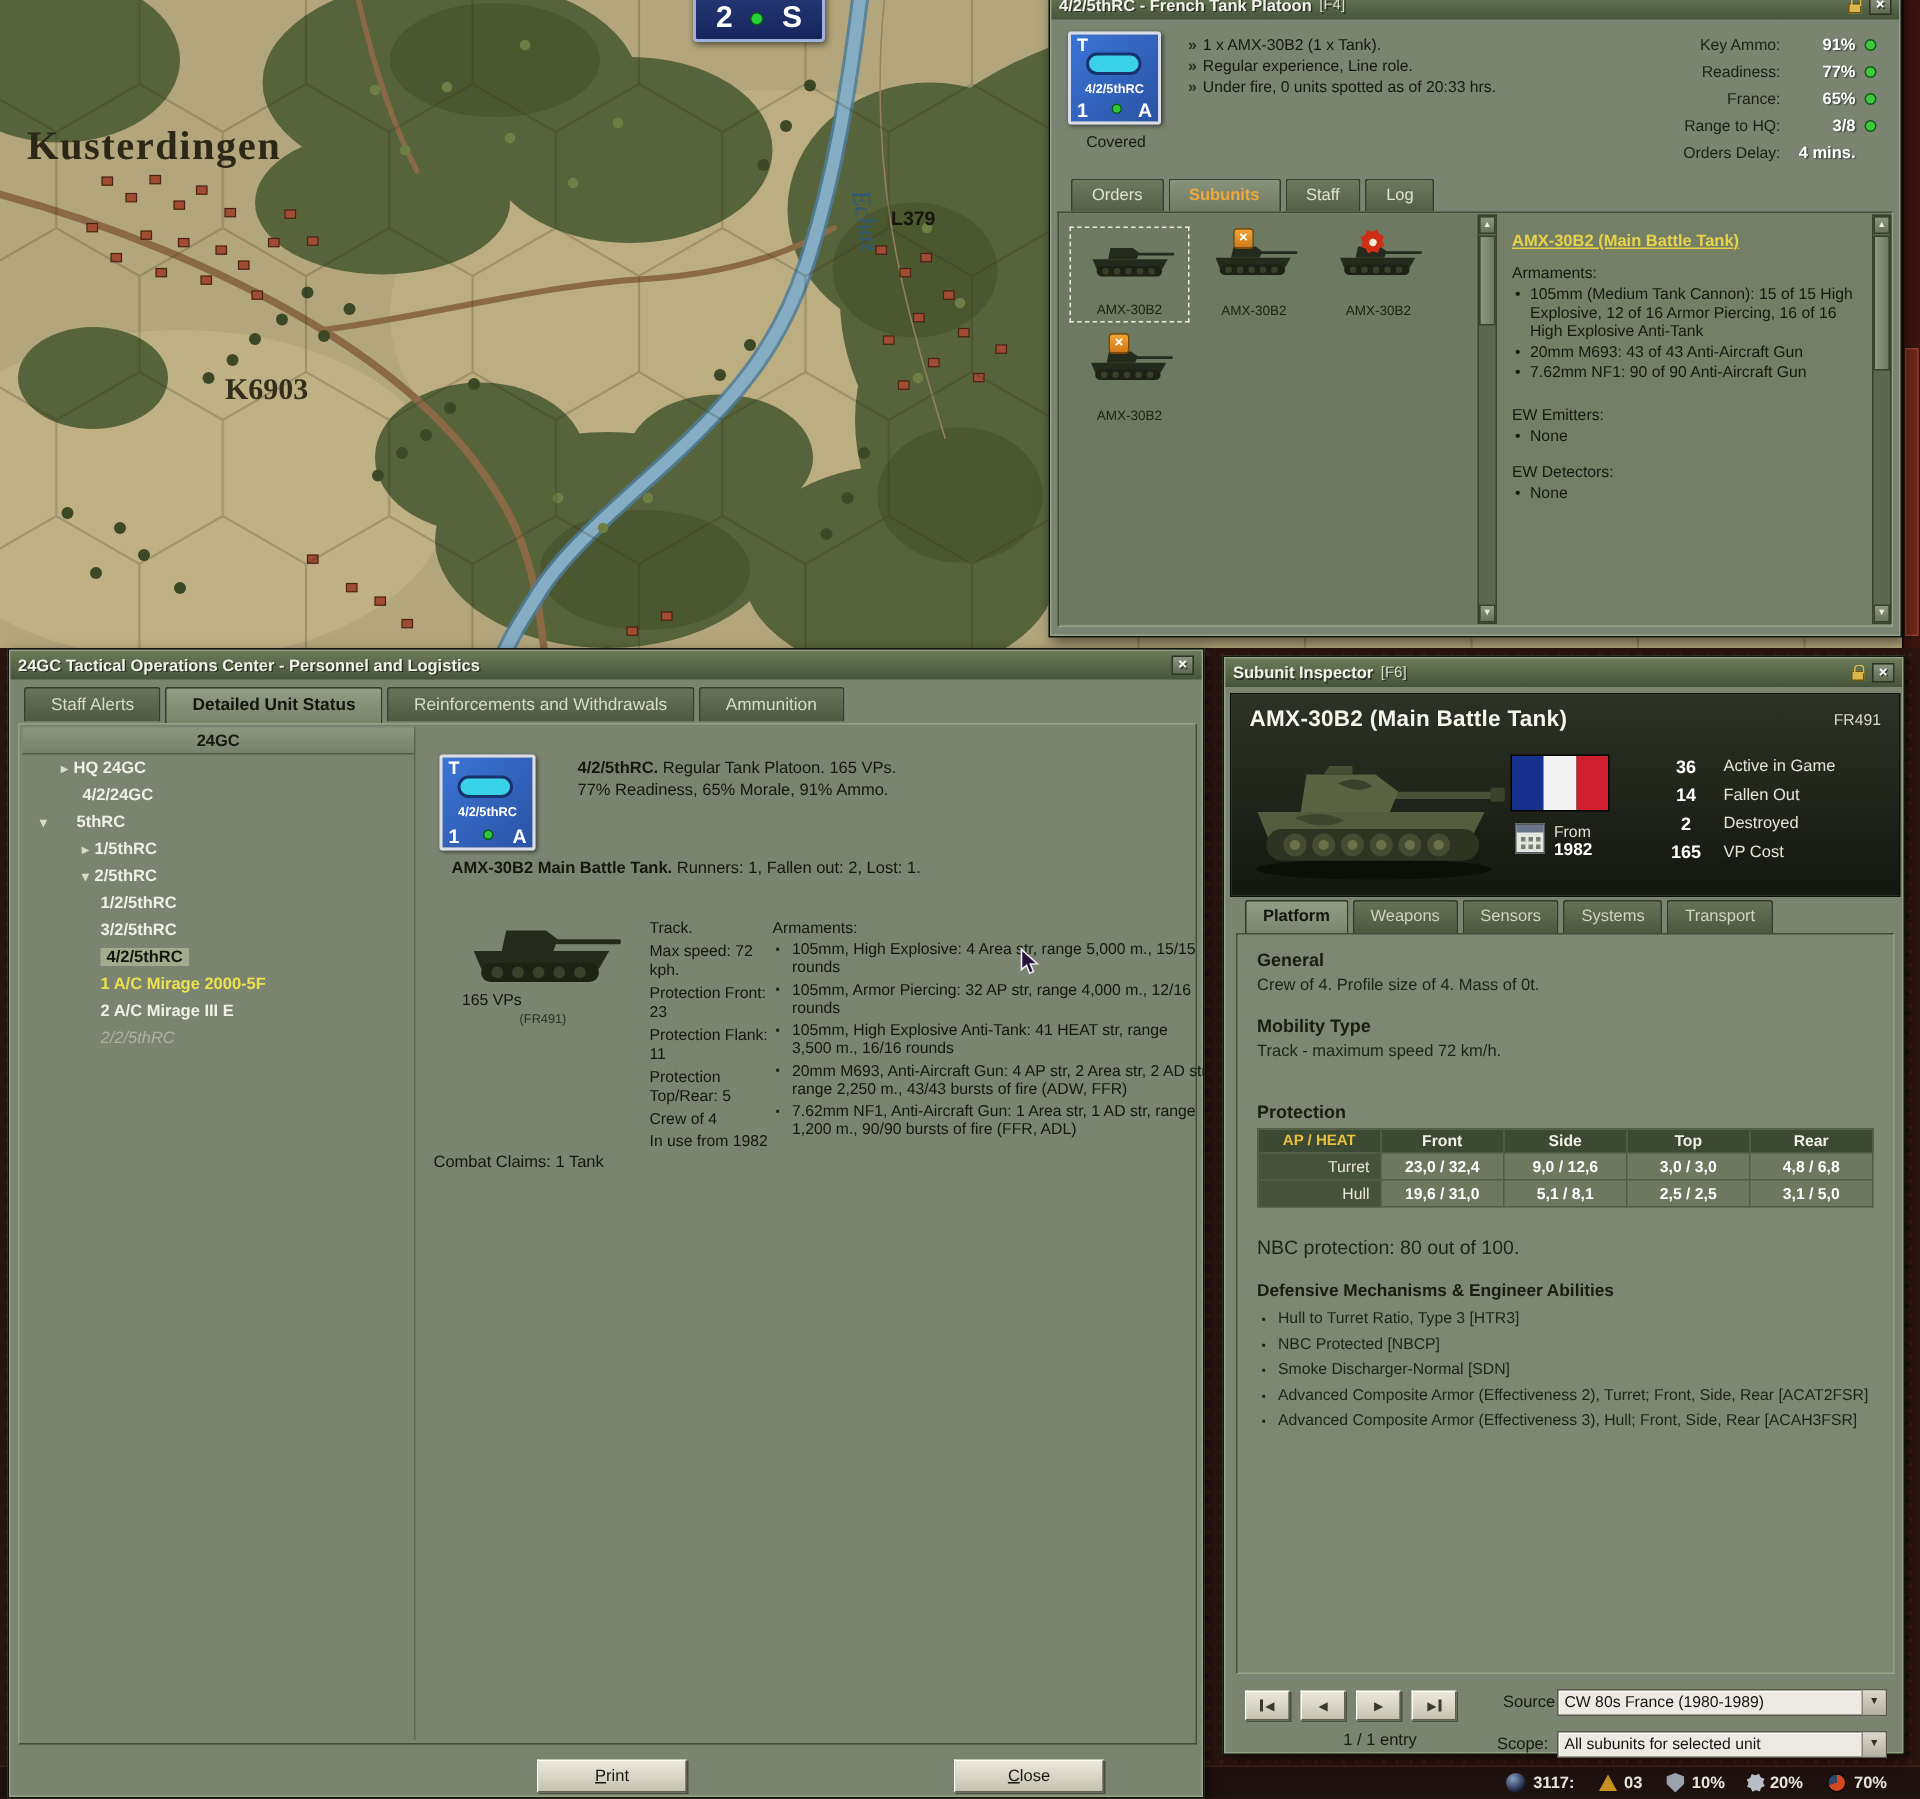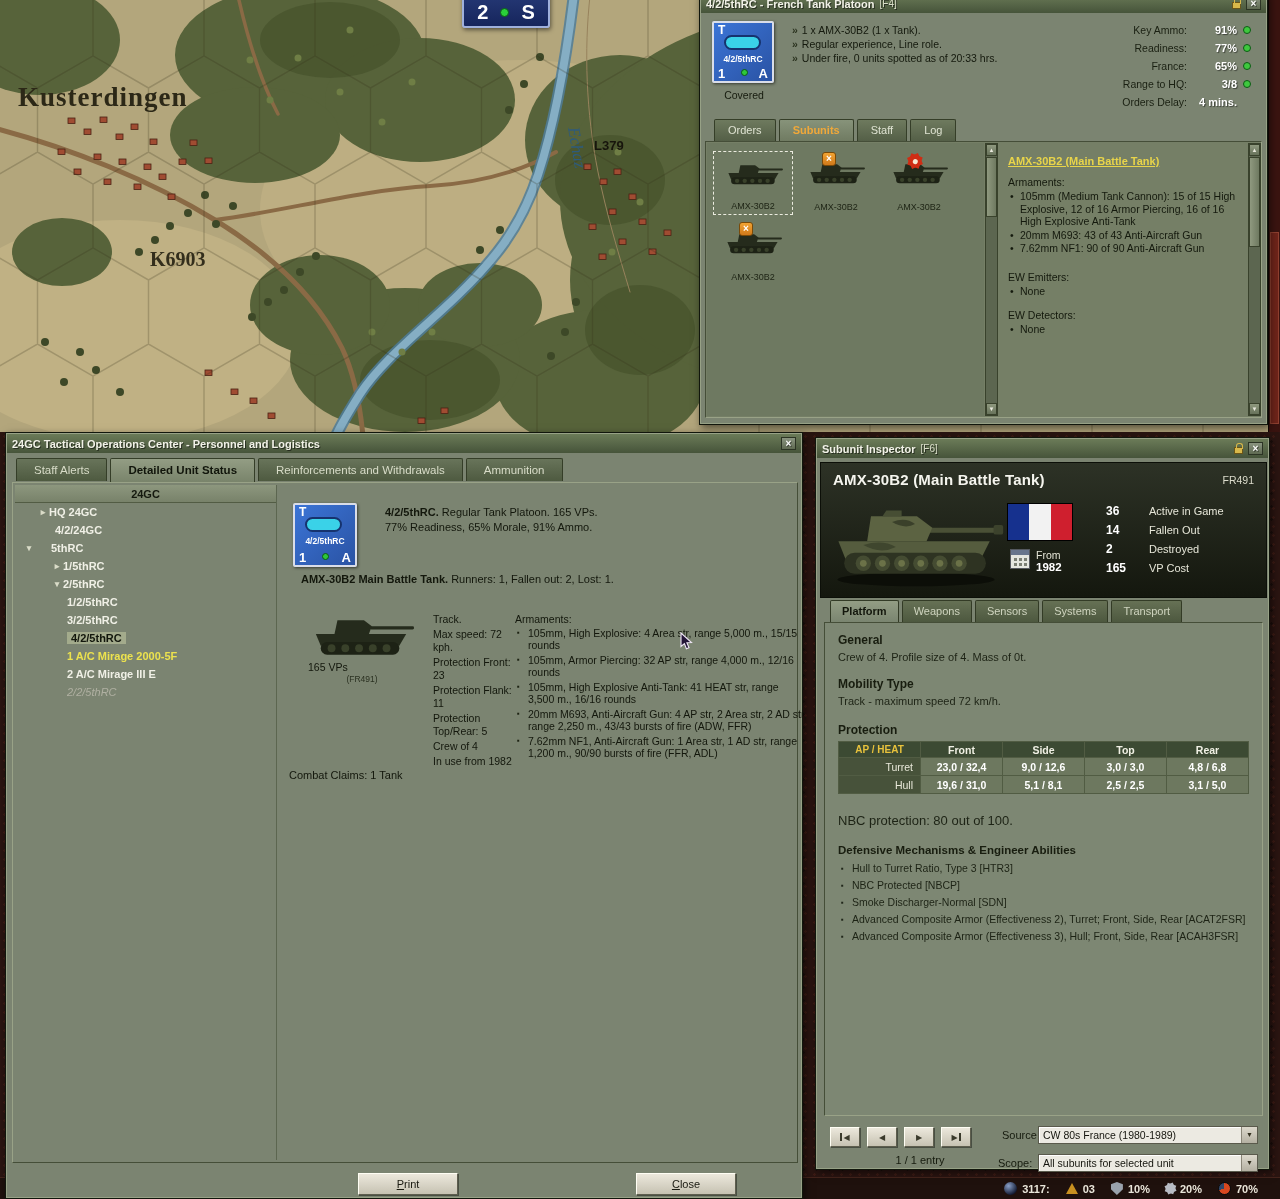--- a/index.html
+++ b/index.html
@@ -145,21 +145,21 @@
   .flag div{flex:1}
   .fb{background:#16318e}.fw{background:#f2f2f2}.fr{background:#cf1f2e}
   .cal{position:absolute;left:189px;top:86px;width:20px;height:20px;background:#e4e6e0;border:1px solid #55585f}
   .cal::before{content:"";position:absolute;left:0;top:0;right:0;height:5px;background:#67748c}
   .cal::after{content:"";position:absolute;left:3px;top:8px;width:3px;height:3px;background:#7a7e74;
     box-shadow:5px 0 #7a7e74,10px 0 #7a7e74,0 5px #7a7e74,5px 5px #7a7e74,10px 5px #7a7e74}
   .from-l{position:absolute;left:215px;top:86px;font-size:10.5px;color:#e4e4d6}
   .from-y{position:absolute;left:215px;top:98px;font-size:11.5px;font-weight:bold;color:#fff}
   .istats{position:absolute;right:10px;top:38px;width:150px}
   .istat{display:flex;height:19px;align-items:center}
-  .istat .v{width:36px;text-align:left;font-size:12px;font-weight:bold;color:#fff}
+  .istat .v{width:36px;text-align:center;font-size:12px;font-weight:bold;color:#fff}
   .istat .l{margin-left:7px;font-size:11px;color:#e6e6d8}
   .insp-tabs{position:absolute;left:14px;top:162px;display:flex;gap:3px}
   .itab{height:22px;line-height:21px;padding:0 11px;font-size:11px;color:#cfd4bf;
     background:linear-gradient(#667155,#4d583f);border:1px solid #333b26;border-bottom:none;border-radius:2px 2px 0 0}
   .itab.active{background:linear-gradient(#939d84,#7a8570);color:#13170c;font-weight:bold}
   .insp-content{position:absolute;left:8px;top:184px;width:439px;height:494px;border:1px solid;
     border-color:#454e38 #99a287 #99a287 #454e38;background:#7d8773;padding:10px 13px;overflow:hidden}
   .sec-h{font-size:12px;font-weight:bold;color:#181d0f;margin:8px 0 4px}
   .sec-h:first-child{margin-top:0}
   .sec-t{font-size:11px;color:#1d2315}
@@ -673,21 +673,21 @@
     <div class="itab">Transport</div>
   </div>
 
   <div class="insp-content">
     <div class="sec-h">General</div>
     <div class="sec-t">Crew of 4. Profile size of 4. Mass of 0t.</div>
 
     <div class="sec-h" style="margin-top:14px">Mobility Type</div>
     <div class="sec-t">Track - maximum speed 72 km/h.</div>
 
-    <div class="sec-h" style="margin-top:16px">Protection</div>
+    <div class="sec-h" style="margin-top:27px">Protection</div>
     <table class="prot">
       <tbody>
           <tr>
         <th class="gold">AP / HEAT</th>
         <th>Front</th>
         <th>Side</th>
         <th>Top</th>
         <th>Rear</th>
       </tr>
       <tr>

